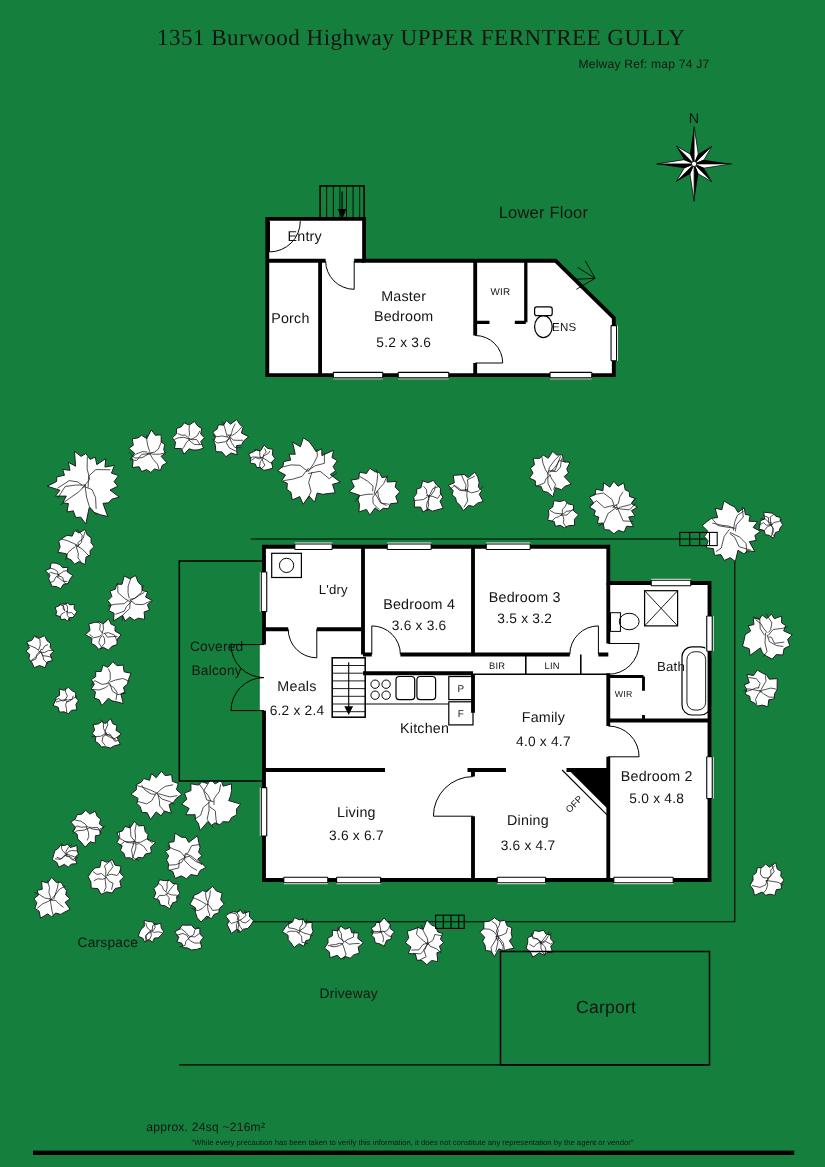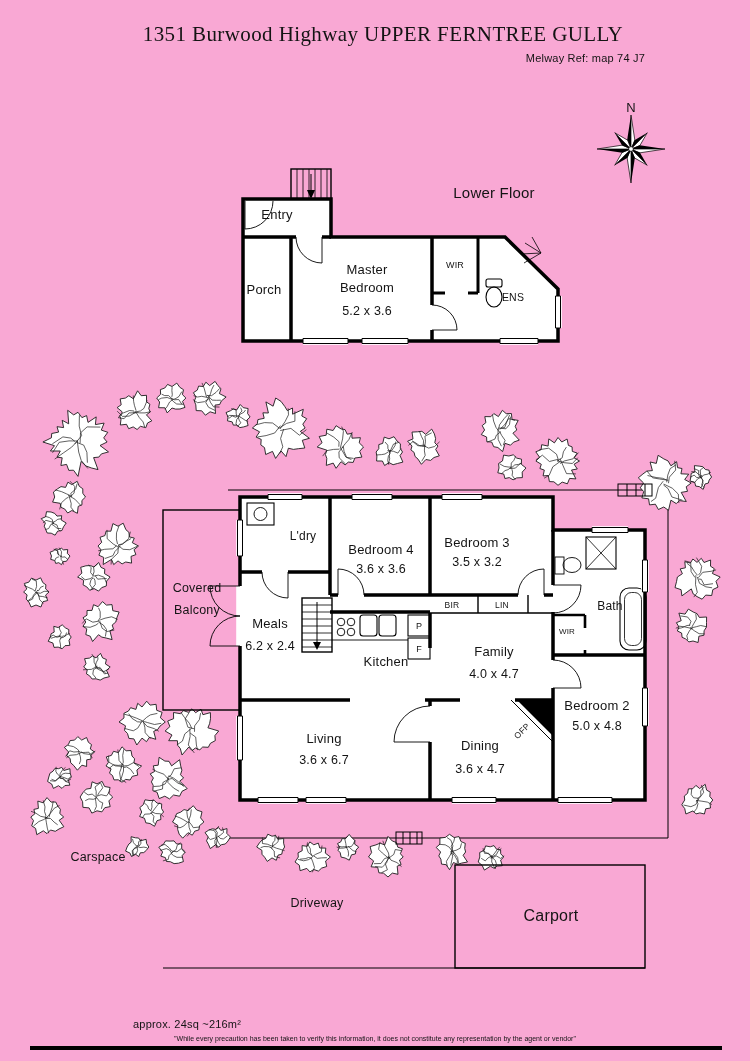--- a/index.html
+++ b/index.html
@@ -1,16 +1,16 @@
 <!DOCTYPE html>
 <html><head>
 <meta charset="utf-8">
 <style>
   html,body{margin:0;padding:0;background:#e8e8e8;}
-  .page{position:relative;width:750px;height:1061px;margin:0 auto;background:#f9a8d4;overflow:hidden;}
+  .page{position:relative;width:750px;height:1061px;margin:0 auto;background:#15803d;overflow:hidden;}
   svg{position:absolute;left:0;top:0;}
   text{fill:#141414;font-family:"Liberation Sans",sans-serif;letter-spacing:.2px;}
   .title{font-family:"Liberation Serif",serif;font-size:21px;letter-spacing:.4px;}
   .melway{font-size:11px;}
   .section{font-size:15px;}
   .room{font-size:13px;}
   .dims{font-size:12.5px;}
   .small{font-size:9px;}
   .tiny{font-size:8.5px;}
   .site-label{font-size:12.5px;}

